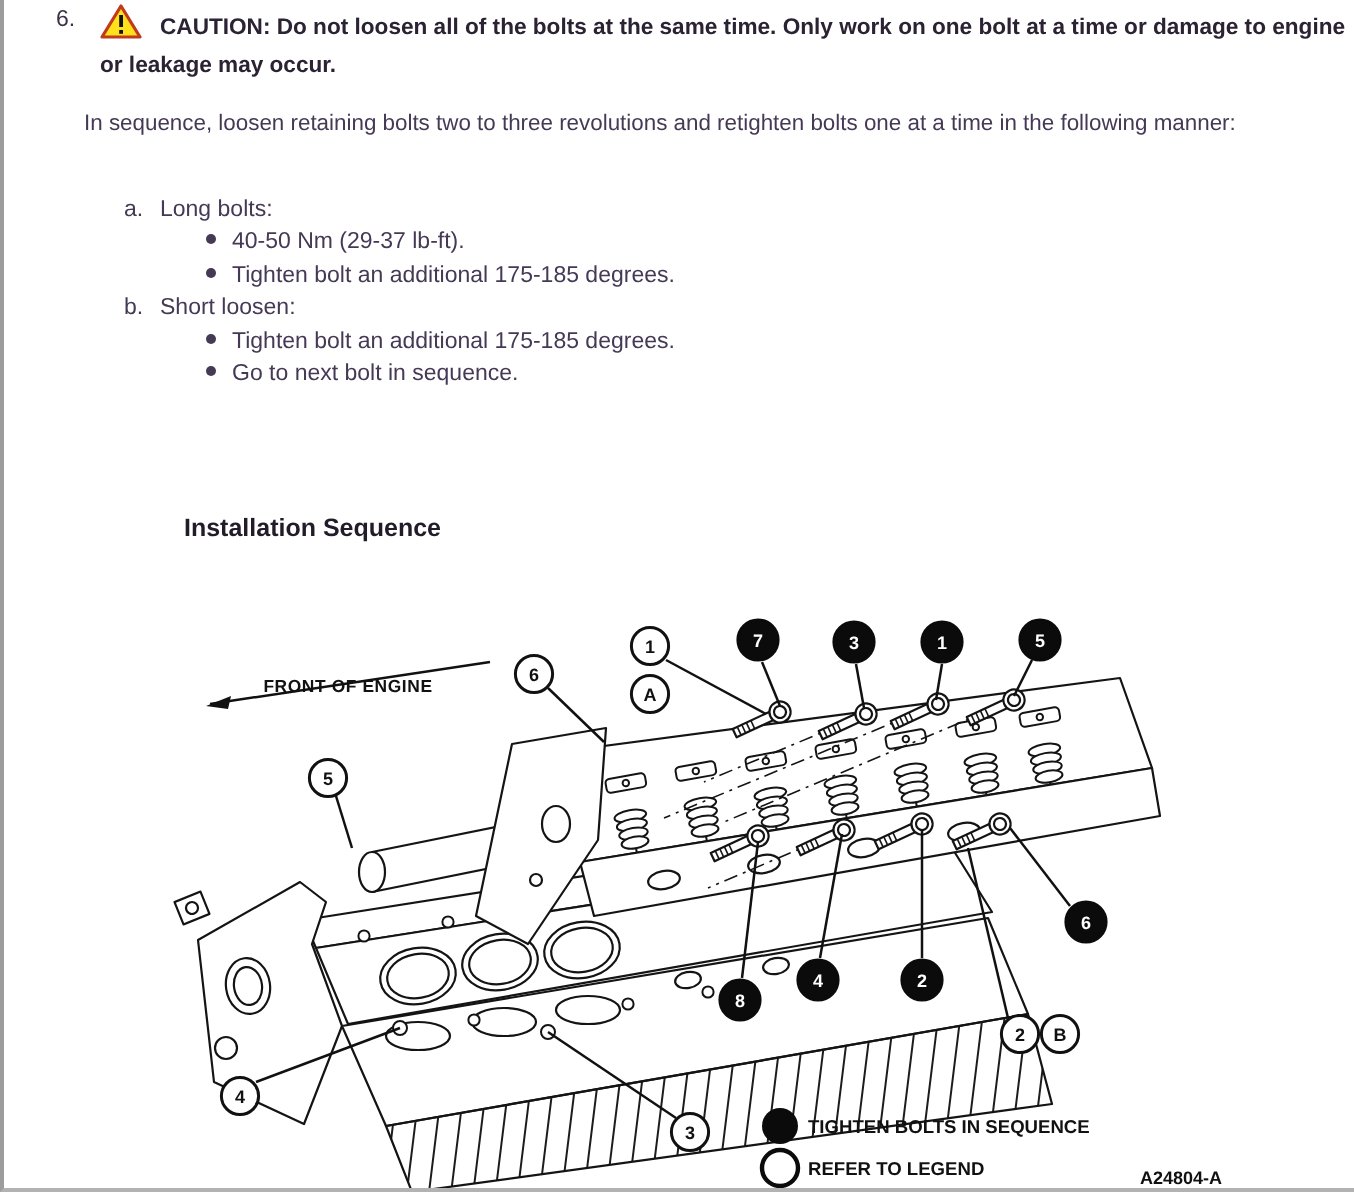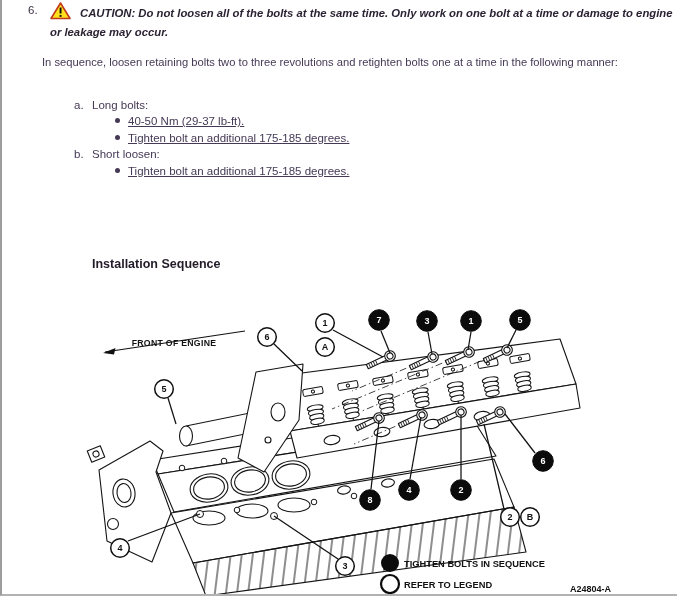--- a/index.html
+++ b/index.html
@@ -14,34 +14,34 @@
     color:#3c3047;
     overflow:hidden;
   }
   .step-num{
     position:absolute;left:26px;top:4px;
     font-size:11.5px;color:#3c3047;
   }
   .caution{
     position:absolute;left:48px;top:2px;width:625px;
     font-size:11.3px;font-weight:bold;line-height:16px;
-    color:#2b2233;margin:0;font-style:italic;
+    color:#2b2233;margin:0;
   }
   .warn-icon{display:inline-block;vertical-align:-3px;margin-right:9px;}
   .intro{
     position:absolute;left:40px;top:54px;width:628px;
     font-size:11.2px;line-height:16px;color:#453955;margin:0;
   }
   .proc{
-    position:absolute;left:72px;top:97px;
+    position:absolute;left:60px;top:97px;
     font-size:11.5px;color:#453955;line-height:16.4px;
   }
   .marker{display:inline-block;width:18px;}
   .bullets{margin:0 0 0 41px;padding:0;list-style:none;}
-  .bullets li{line-height:16.4px;text-decoration:underline;}
+  .bullets li{line-height:16.4px;}
   .dot{
     display:inline-block;width:5px;height:5px;border-radius:50%;
     background:#453955;margin-right:8px;vertical-align:2px;
   }
   .section-heading{
     position:absolute;left:90px;top:257px;margin:0;
     font-size:12.5px;font-weight:bold;color:#221c2a;
   }
   svg.diagram{position:absolute;left:0;top:300px;}
   .art{fill:#ffffff;stroke:#141414;stroke-width:1.1;stroke-linejoin:round;}
@@ -78,20 +78,21 @@
       <span class="marker">a.</span><span class="plabel">Long bolts:</span>
       <ul class="bullets">
         <li><span class="dot"></span><span>40-50 Nm (29-37 lb-ft).</span></li>
         <li><span class="dot"></span><span>Tighten bolt an additional 175-185 degrees.</span></li>
       </ul>
     </div>
     <div class="proc-row">
       <span class="marker">b.</span><span class="plabel">Short loosen:</span>
       <ul class="bullets">
         <li><span class="dot"></span><span>Tighten bolt an additional 175-185 degrees.</span></li>
+        <li><span class="dot"></span><span>Go to next bolt in sequence.</span></li>
       </ul>
     </div>
   </div>
 
   <h3 class="section-heading">Installation Sequence</h3>
 
   <svg class="diagram" width="677" height="300" viewBox="0 0 677 300">
     <defs>
       <pattern id="hatch" width="11" height="11" patternUnits="userSpaceOnUse" patternTransform="rotate(7)">
         <line x1="5" y1="-1" x2="5" y2="12" stroke="#1c1c1c" stroke-width="1"></line>

